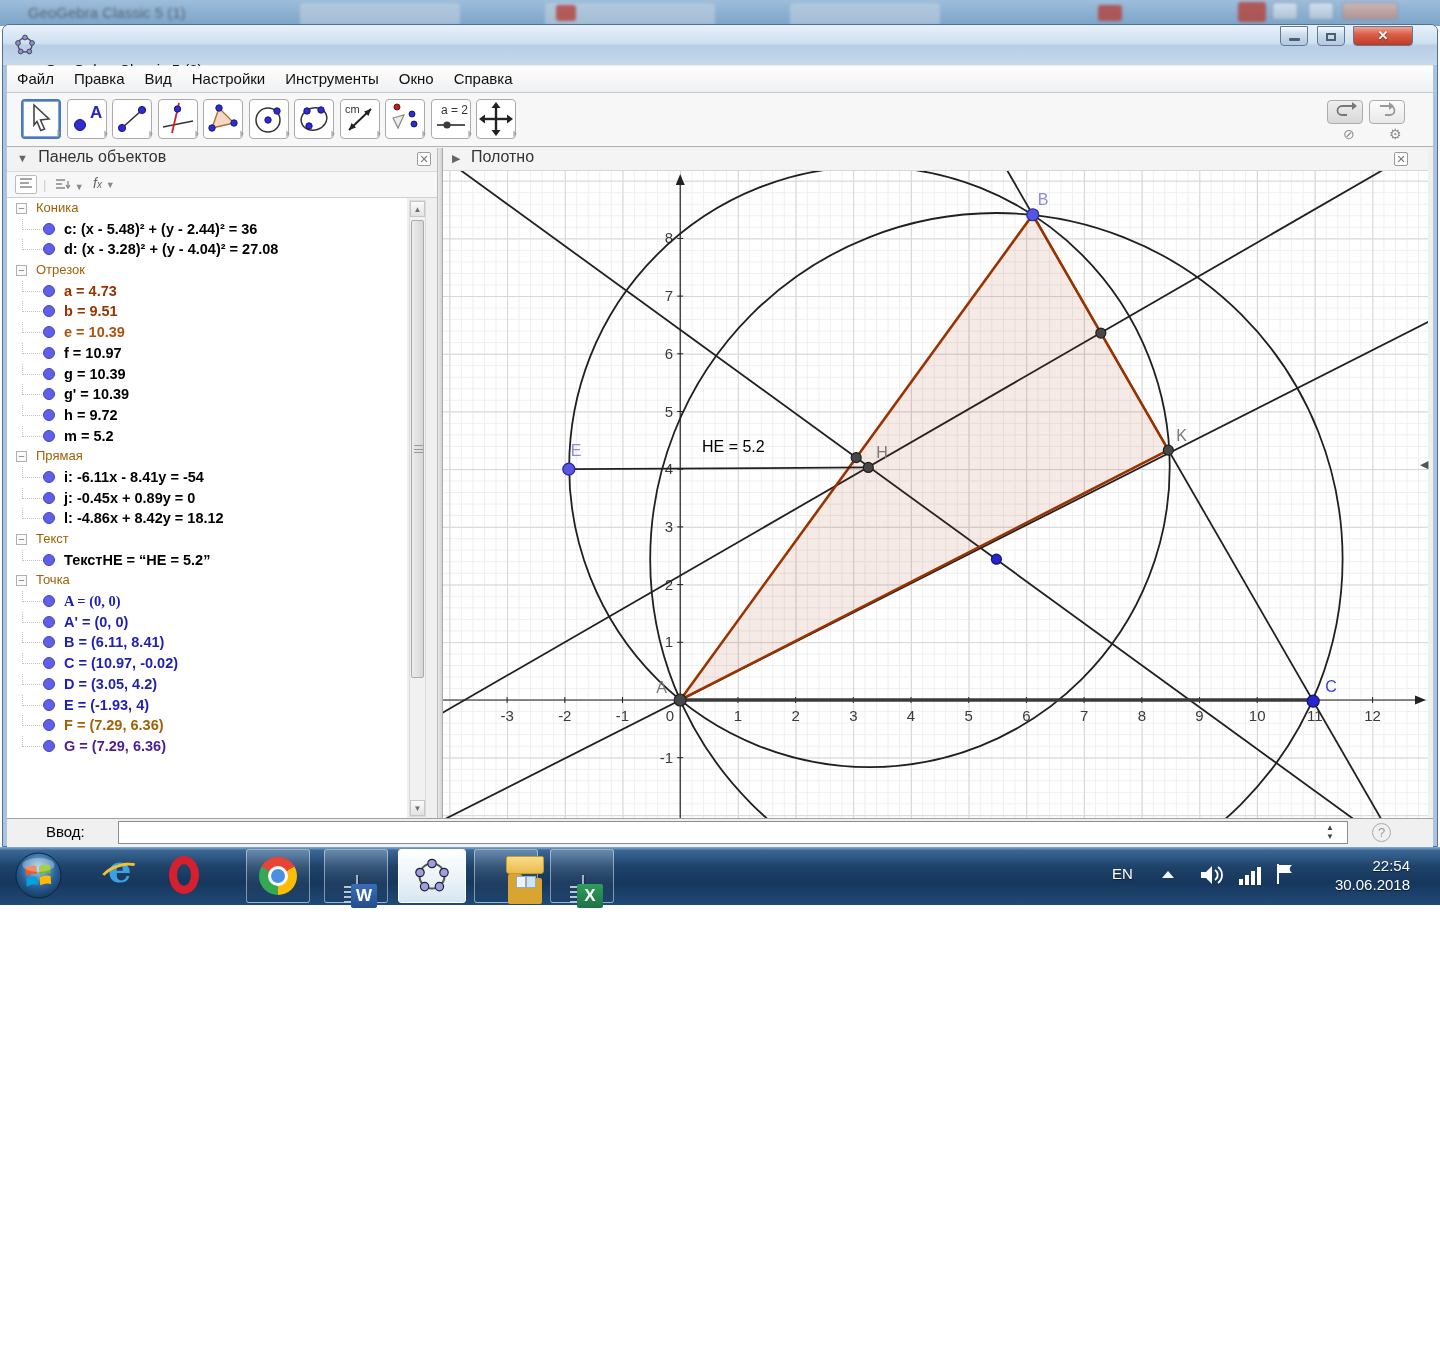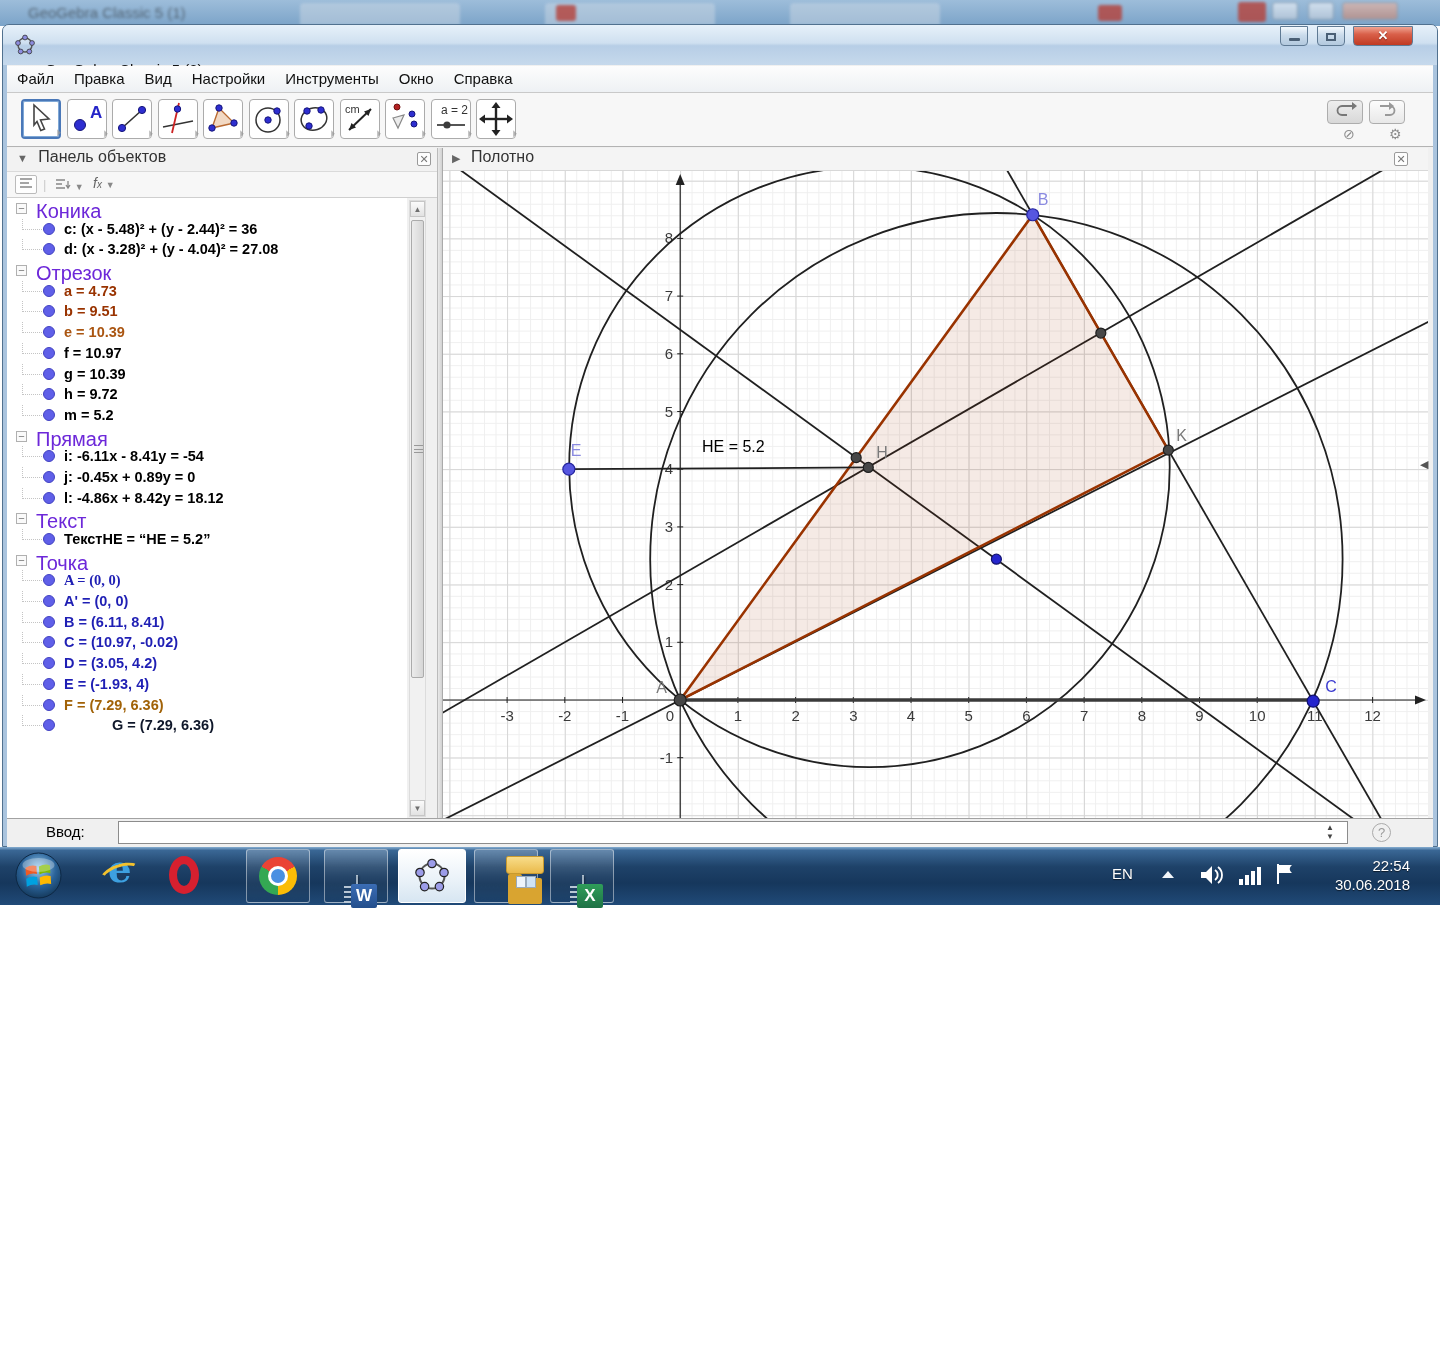--- a/index.html
+++ b/index.html
@@ -59,21 +59,21 @@
   .xclose { position:absolute; width:14px; height:14px; border:1px solid #9a9a9a; background:#fdfdfd;
     color:#777; font-size:11px; line-height:12px; text-align:center; border-radius:2px; }
   #panel-subbar { left:7px; top:172px; width:430px; height:26px; background:#f7f7f7;
     border-bottom:1px solid #cfcfcf; color:#777; font-size:13px; }
   .sub-ic { position:absolute; top:3px; }
   .sub-btn { border:1px solid #bbb; background:#fefefe; border-radius:2px; width:22px; height:19px; text-align:center; line-height:17px;}
   #tree-wrap { left:7px; top:198px; width:400px; height:620px; background:#fff; overflow:hidden; }
   .trow { height:20.7px; position:relative; white-space:nowrap; }
   .sec-box { position:absolute; left:9px; top:5px; width:11px; height:11px; border:1px solid #b0b0b0;
     background:#fafafa; color:#777; font-size:11px; line-height:9px; text-align:center; }
-  .sec-label { position:absolute; left:29px; top:2px; font-size:20px; color:#6d28d9; }
+  .sec-label { position:absolute; left:29px; top:2px; font-size:13px; color:#a16207; }
   .guide { position:absolute; left:15px; top:0; width:22px; height:11px;
     border-left:1px dotted #c4c4c4; border-bottom:1px dotted #c4c4c4; }
   .bullet { position:absolute; left:36px; top:4px; width:12px; height:12px; border-radius:50%;
     background:#5f5fe8; border:1px solid #4343c2; }
   .bullet.hollow { background:#fff; border:1px solid #9a9a9a; }
   .itext { position:absolute; left:57px; top:2px; font-size:14.5px; font-weight:bold; }
   
   #vscroll { left:409px; top:200px; width:17px; height:617px; background:#f1f1f1; border:1px solid #dcdcdc; }
   .scr-arrow { position:absolute; left:0; width:15px; height:16px; background:linear-gradient(#fbfbfb,#e2e2e2);
     border:1px solid #c6c6c6; color:#6f6f6f; font-size:8px; text-align:center; line-height:15px; }
@@ -343,20 +343,25 @@
       <span class="itext" style="color: rgb(0, 0, 0);">f = 10.97</span>
     </div>
     <div class="trow">
       <span class="guide"></span>
       <span class="bullet"></span>
       <span class="itext" style="color: rgb(0, 0, 0);">g = 10.39</span>
     </div>
     <div class="trow">
       <span class="guide"></span>
       <span class="bullet"></span>
+      <span class="itext" style="color: rgb(0, 0, 0);">g' = 10.39</span>
+    </div>
+    <div class="trow">
+      <span class="guide"></span>
+      <span class="bullet"></span>
       <span class="itext" style="color: rgb(0, 0, 0);">h = 9.72</span>
     </div>
     <div class="trow">
       <span class="guide"></span>
       <span class="bullet"></span>
       <span class="itext" style="color: rgb(0, 0, 0);">m = 5.2</span>
     </div>
     <div class="trow">
       <span class="sec-box">−</span>
       <span class="sec-label">Прямая</span>
@@ -420,21 +425,21 @@
       <span class="itext" style="color: rgb(31, 31, 180);">E = (-1.93, 4)</span>
     </div>
     <div class="trow">
       <span class="guide"></span>
       <span class="bullet"></span>
       <span class="itext" style="color: #a16207;">F = (7.29, 6.36)</span>
     </div>
     <div class="trow">
       <span class="guide"></span>
       <span class="bullet"></span>
-      <span class="itext" style="color: #0f172a; margin-left: 48px;">G = (7.29, 6.36)</span>
+      <span class="itext" style="color: #4c1d95;">G = (7.29, 6.36)</span>
     </div>
   </div>
 <div id="vscroll" class="abs">
   <span class="scr-arrow" style="top:0;">▲</span>
   <div id="vthumb">
       <span class="grip"></span>
     </div>
   <span class="scr-arrow" style="bottom:0;">▼</span>
 </div>
 <div id="panel-divider" class="abs"></div>

